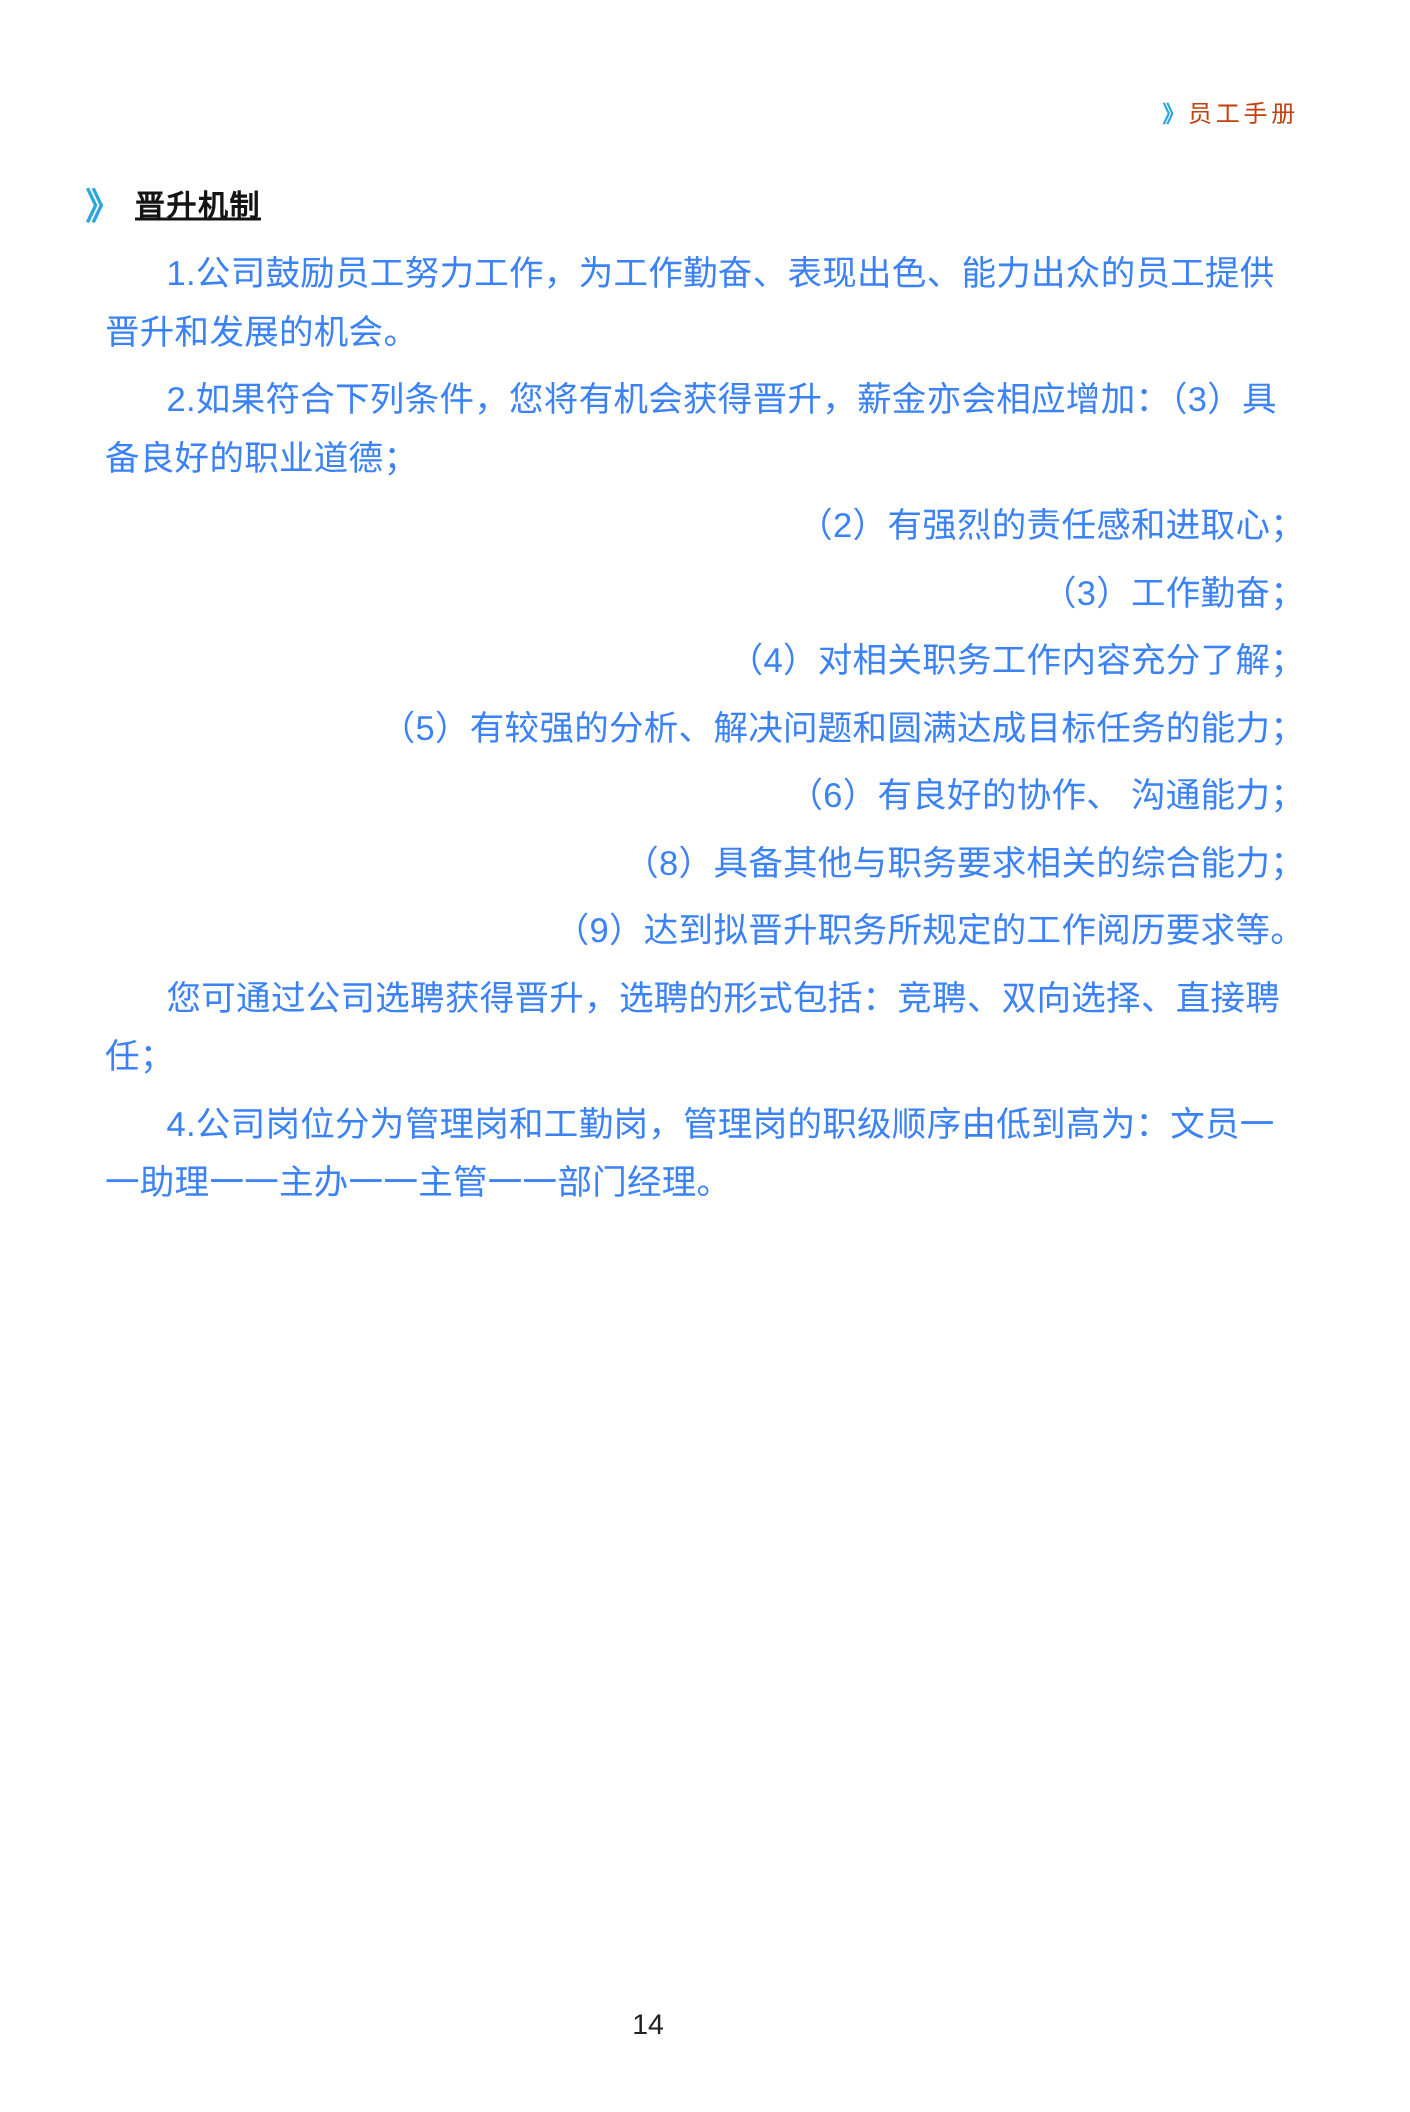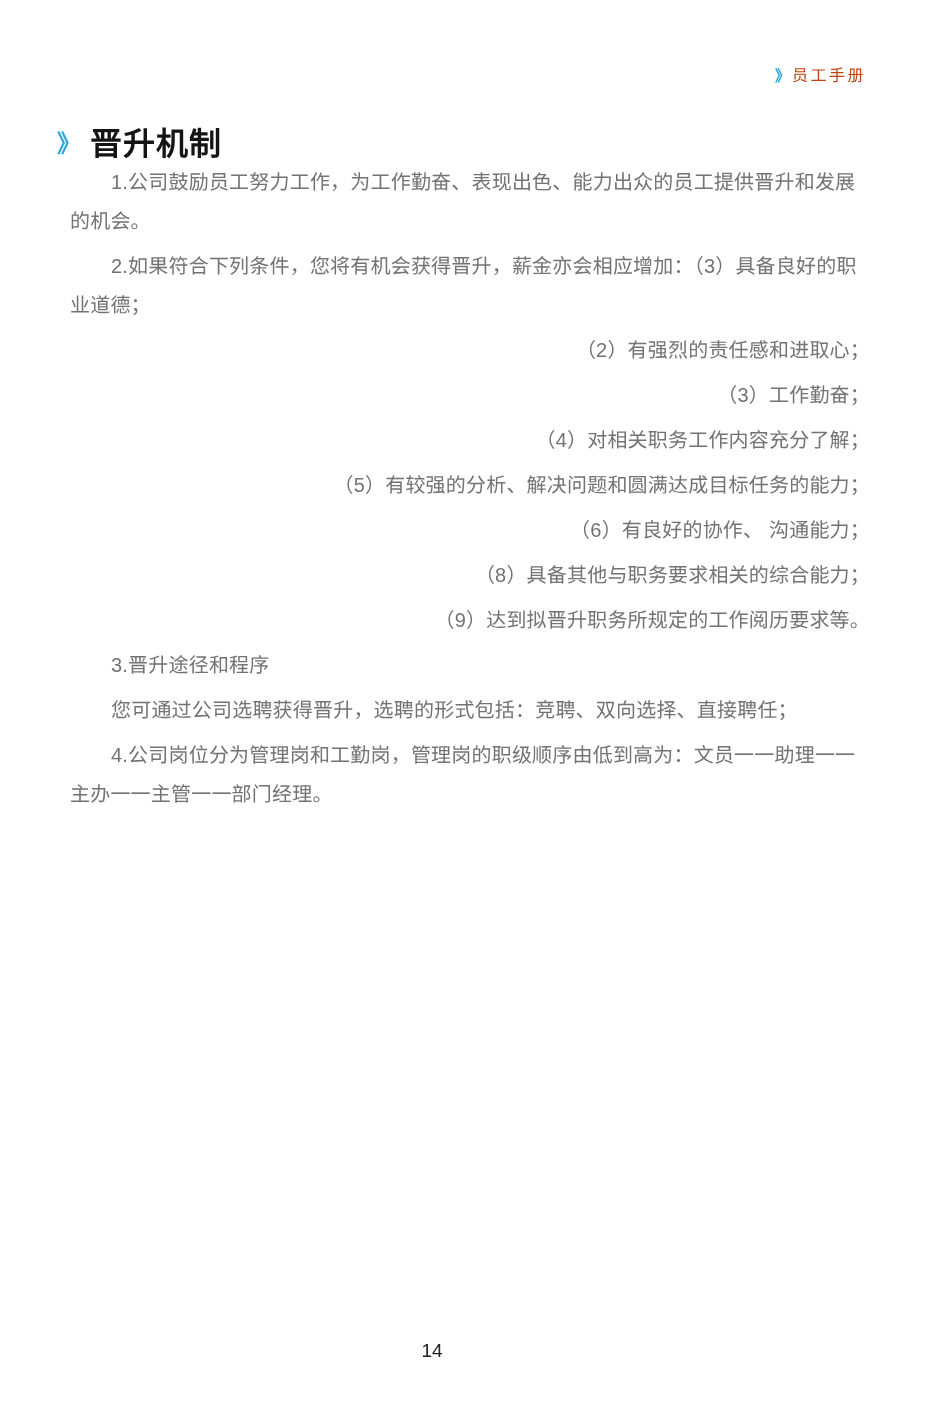--- a/index.html
+++ b/index.html
@@ -58,38 +58,39 @@
     gap: 8px;
   }
   .section-heading .chevrons {
     color: #2ba6de;
     font-size: 24px;
     font-weight: bold;
     letter-spacing: -5px;
     padding-right: 6px;
   }
   .section-heading .heading-text {
-    font-size: 32px;
+    font-size: 20px;
     font-weight: bold;
     color: #141414;
     letter-spacing: 1px;
+    text-decoration: underline;
   }
 
   
   .body-content {
     position: absolute;
     top: 163px;
     left: 70px;
     width: 800px;
   }
   p {
     margin: 0 0 6px 0;
-    font-size: 20px;
+    font-size: 23px;
     line-height: 39px;
-    color: #737373;
+    color: #3b82f6;
     letter-spacing: 0.2px;
   }
   p.indent {
     text-indent: 41px;
   }
   p.hang {
     padding-left: 41px;
     text-indent: 0;
   }
   p.sub {
@@ -127,20 +128,19 @@
   <div class="body-content">
     <p class="indent">1.公司鼓励员工努力工作，为工作勤奋、表现出色、能力出众的员工提供晋升和发展的机会。</p>
     <p class="indent">2.如果符合下列条件，您将有机会获得晋升，薪金亦会相应增加：（3）具备良好的职业道德；</p>
     <p class="sub">（2）有强烈的责任感和进取心；</p>
     <p class="sub">（3）工作勤奋；</p>
     <p class="sub">（4）对相关职务工作内容充分了解；</p>
     <p class="sub">（5）有较强的分析、解决问题和圆满达成目标任务的能力；</p>
     <p class="sub">（6）有良好的协作、 沟通能力；</p>
     <p class="sub">（8）具备其他与职务要求相关的综合能力；</p>
     <p class="sub">（9）达到拟晋升职务所规定的工作阅历要求等。</p>
-    <p class="hang">3.晋升途径和程序</p>
     <p class="indent">您可通过公司选聘获得晋升，选聘的形式包括：竞聘、双向选择、直接聘任；</p>
     <p class="indent">4.公司岗位分为管理岗和工勤岗，管理岗的职级顺序由低到高为：文员一一助理一一主办一一主管一一部门经理。</p>
   </div>
 
   <div class="page-number">14</div>
 
 </div>
 
 </body></html>

